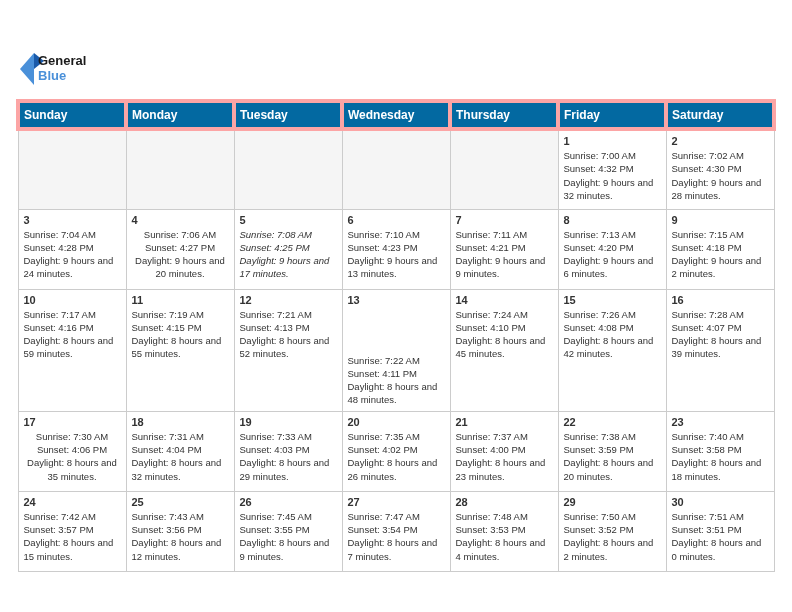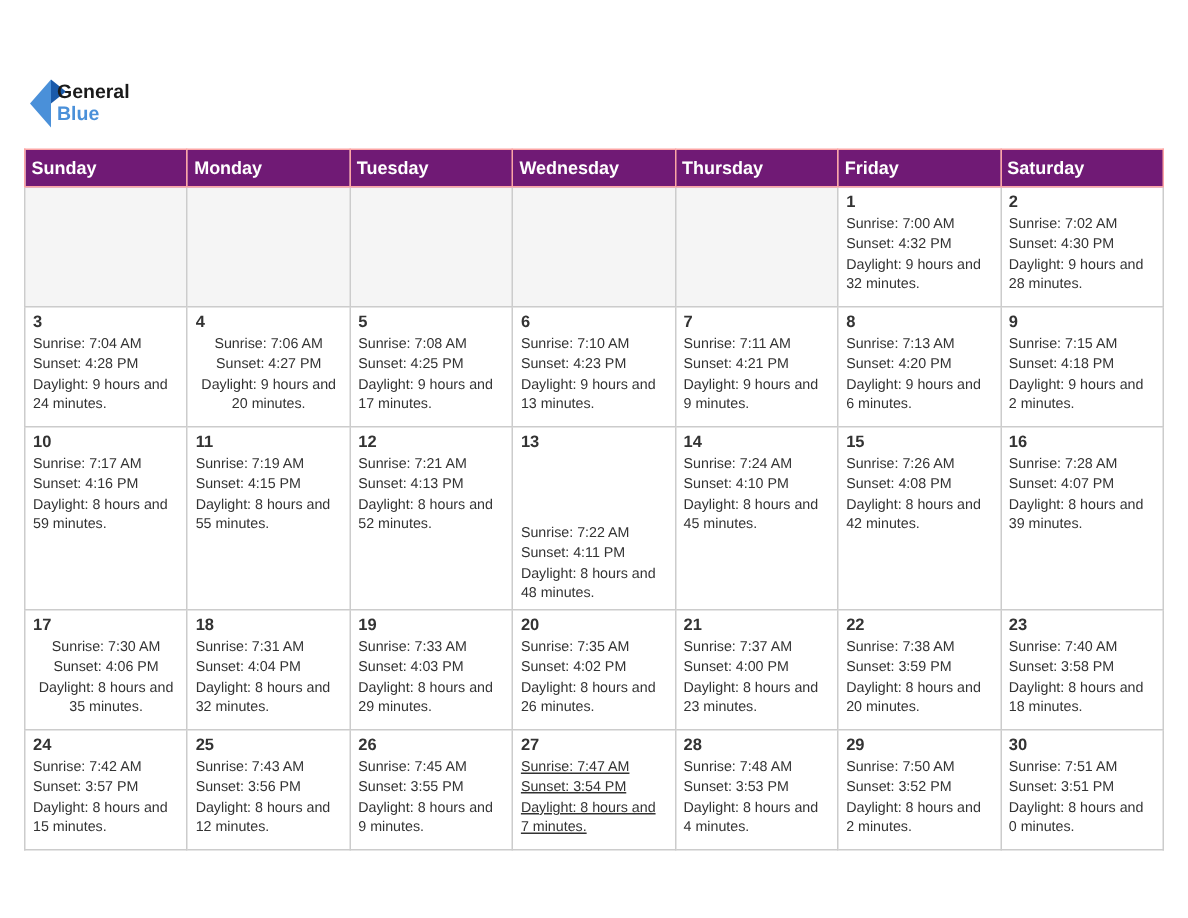--- a/index.html
+++ b/index.html
@@ -31,27 +31,27 @@
     .subtitle {
       font-size: 15px;
       color: #333;
     }
     table {
       width: 100%;
       border-collapse: collapse;
       table-layout: fixed;
     }
     th {
-      background: #701a75;
+      background: #0369a1;
       color: #fff;
       font-size: 12px;
       font-weight: bold;
       padding: 5px 4px;
       text-align: left;
-      border: 1px solid #fca5a5;
+      border: 4px solid #fca5a5;
     }
     td {
       border: 1px solid #ccc;
       vertical-align: top;
       padding: 4px 5px;
       font-size: 10px;
       color: #333;
       height: 80px;
       background: #fff;
     }
@@ -126,21 +126,21 @@
 Daylight: 9 hours and 24 minutes.</div>
         </td>
         <td>
           <span class="day-num">4</span>
           <div class="day-info" style="white-space: pre-line; text-align: center;">Sunrise: 7:06 AM
 Sunset: 4:27 PM
 Daylight: 9 hours and 20 minutes.</div>
         </td>
         <td>
           <span class="day-num">5</span>
-          <div class="day-info" style="white-space: pre-line;">Sunrise: 7:08 AM
+          <div class="day-info" style="white-space: pre-line; font-style: italic;">Sunrise: 7:08 AM
 Sunset: 4:25 PM
 Daylight: 9 hours and 17 minutes.</div>
         </td>
         <td>
           <span class="day-num">6</span>
           <div class="day-info" style="white-space: pre-line;">Sunrise: 7:10 AM
 Sunset: 4:23 PM
 Daylight: 9 hours and 13 minutes.</div>
         </td>
         <td>
@@ -264,21 +264,21 @@
 Daylight: 8 hours and 12 minutes.</div>
         </td>
         <td>
           <span class="day-num">26</span>
           <div class="day-info" style="white-space: pre-line;">Sunrise: 7:45 AM
 Sunset: 3:55 PM
 Daylight: 8 hours and 9 minutes.</div>
         </td>
         <td>
           <span class="day-num">27</span>
-          <div class="day-info" style="white-space: pre-line; text-decoration: underline;">Sunrise: 7:47 AM
+          <div class="day-info" style="white-space: pre-line;">Sunrise: 7:47 AM
 Sunset: 3:54 PM
 Daylight: 8 hours and 7 minutes.</div>
         </td>
         <td>
           <span class="day-num">28</span>
           <div class="day-info" style="white-space: pre-line;">Sunrise: 7:48 AM
 Sunset: 3:53 PM
 Daylight: 8 hours and 4 minutes.</div>
         </td>
         <td>

